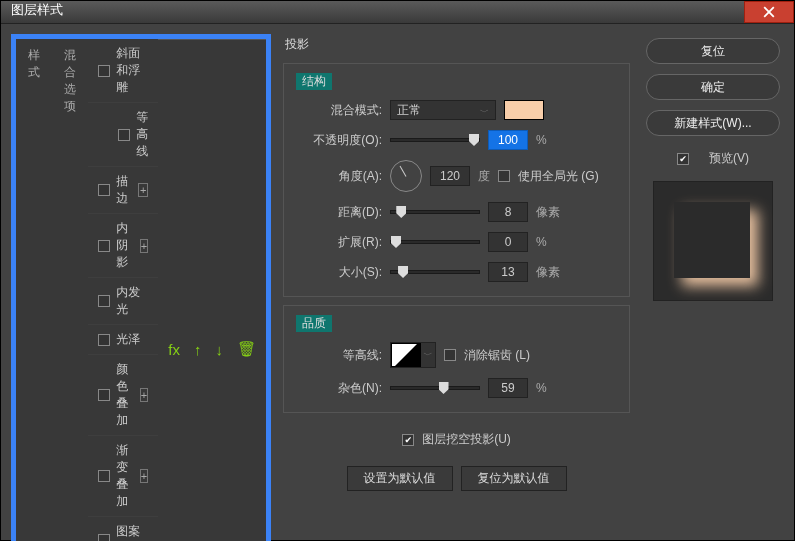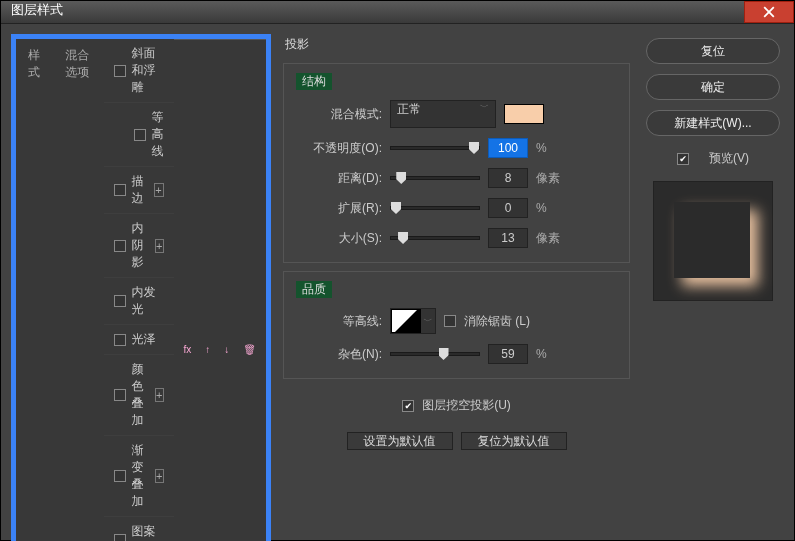--- a/index.html
+++ b/index.html
@@ -13,42 +13,42 @@
 .sidebar{width:260px;background:#383838;border:5px solid #3b82f6;display:flex;flex-direction:row}
 .side-head{padding:8px 12px;border-bottom:1px solid #555;color:#aaa}
 .side-list{flex:1}
 .side-item{display:flex;align-items:center;padding:6px 10px;gap:6px;cursor:pointer;border-bottom:1px solid #3e3e3e}
 .side-item.indent{padding-left:30px}
 .side-item.sel{background:#555}
 .cb{width:12px;height:12px;border:1px solid #888;background:#333;flex-shrink:0;display:flex;align-items:center;justify-content:center}
 .cb.ck::after{content:"✔";font-size:9px;color:#fff}
 .plus-box{width:14px;height:14px;border:1px solid #777;margin-left:auto;display:flex;align-items:center;justify-content:center;font-size:11px;color:#aaa;cursor:pointer}
 .side-foot{display:flex;align-items:center;padding:6px 10px;gap:14px;border-top:1px solid #555}
-.side-foot span{color:#f9a8d4;cursor:pointer;font-size:10px}
+.side-foot span{color:#84cc16;cursor:pointer;font-size:15px}
 .trash{margin-left:auto}
 .main{flex:1;display:flex;flex-direction:column;gap:8px}
 .main-title{padding:2px 6px;color:#ddd}
 .fieldset{border:1px solid #555;margin:0 4px;padding:10px 12px 14px}
-.fieldset>.legend{margin-top:-18px;background:#14532d;display:inline-block;padding:0 6px;color:#ddd}
+.fieldset>.legend{margin-top:-18px;background:#0f766e;display:inline-block;padding:0 6px;color:#ddd}
 .row{display:flex;align-items:center;margin-top:10px;gap:8px}
 .row-label{width:86px;text-align:right;color:#ccc}
-.select{width:106px;height:28px;background:#333;border:1px solid #222;display:flex;align-items:flex-start;padding:0 6px;justify-content:space-between;cursor:pointer}
+.select{width:106px;height:20px;background:#333;border:1px solid #222;display:flex;align-items:flex-end;padding:0 6px;justify-content:space-between;cursor:pointer}
 .chev{font-size:9px;color:#888}
 .swatch{width:40px;height:20px;background:#f8ceaa;border:1px solid #000;cursor:pointer}
 .slider{width:90px;height:4px;background:#2a2a2a;border:1px solid #1a1a1a;position:relative;cursor:pointer}
 .slider .thumb{position:absolute;top:-5px;width:10px;height:12px;background:#ddd;clip-path:polygon(0 0,100% 0,100% 60%,50% 100%,0 60%)}
 .num{width:40px;height:20px;background:#333;border:1px solid #222;text-align:center;line-height:18px}
 .num.sel{background:#1473e6;color:#fff;border-color:#0d5bb8}
 .unit{color:#aaa}
 .angle-dial{width:32px;height:32px;border:1px solid #888;border-radius:50%;position:relative;cursor:pointer}
 .angle-dial::after{content:"";position:absolute;width:12px;height:1px;background:#ccc;top:50%;left:50%;transform-origin:left center;transform:rotate(-120deg)}
 .contour{width:30px;height:24px;background:linear-gradient(135deg,#fff 49%,#000 51%);border:1px solid #000;cursor:pointer}
 .contour-wrap{display:flex;align-items:center;border:1px solid #222}
 .contour-dd{width:14px;height:24px;background:#333;display:flex;align-items:center;justify-content:center;cursor:pointer}
-.btn-sm{height:18px;padding:0 16px;background:#3a3a3a;border:1px solid #222;cursor:pointer;display:inline-flex;align-items:center;color:#ddd}
+.btn-sm{height:25px;padding:0 16px;background:#3a3a3a;border:1px solid #222;cursor:pointer;display:inline-flex;align-items:center;color:#ddd}
 .btn-row{display:flex;justify-content:center;gap:8px;margin-top:10px}
 .rightcol{width:142px;display:flex;flex-direction:column;gap:10px;padding:4px}
 .btn{height:26px;border:1px solid #666;border-radius:13px;background:#3a3a3a;display:flex;align-items:center;justify-content:center;cursor:pointer;color:#eee}
 .preview-cb{display:flex;align-items:center;gap:20px;justify-content:center;margin-top:4px}
 .preview-box{width:120px;height:120px;background:#2b2b2b;border:1px solid #222;margin:4px auto;position:relative}
 .preview-inner{position:absolute;top:20px;left:20px;width:76px;height:76px;background:#2b2b2b;box-shadow:8px 8px 13px rgba(248,206,170,0.9)}
 </style>
 </head>
 <body>
 
@@ -141,20 +141,28 @@
 
         <div class="row">
           <div class="row-label">不透明度(O):</div>
           <div class="slider">
               <div class="thumb" style="left:calc(100% - 10px)"></div>
             </div>
           <div class="num sel">100</div>
           <span class="unit">%</span>
         </div>
 
+        <div class="row">
+          <div class="row-label">角度(A):</div>
+          <div class="angle-dial"></div>
+          <div class="num">120</div>
+          <span class="unit">度</span>
+          <div class="cb"></div>
+          <span>使用全局光 (G)</span>
+        </div>
 
         <div class="row">
           <div class="row-label">距离(D):</div>
           <div class="slider">
               <div class="thumb" style="left:6%"></div>
             </div>
           <div class="num">8</div>
           <span class="unit">像素</span>
         </div>
 

